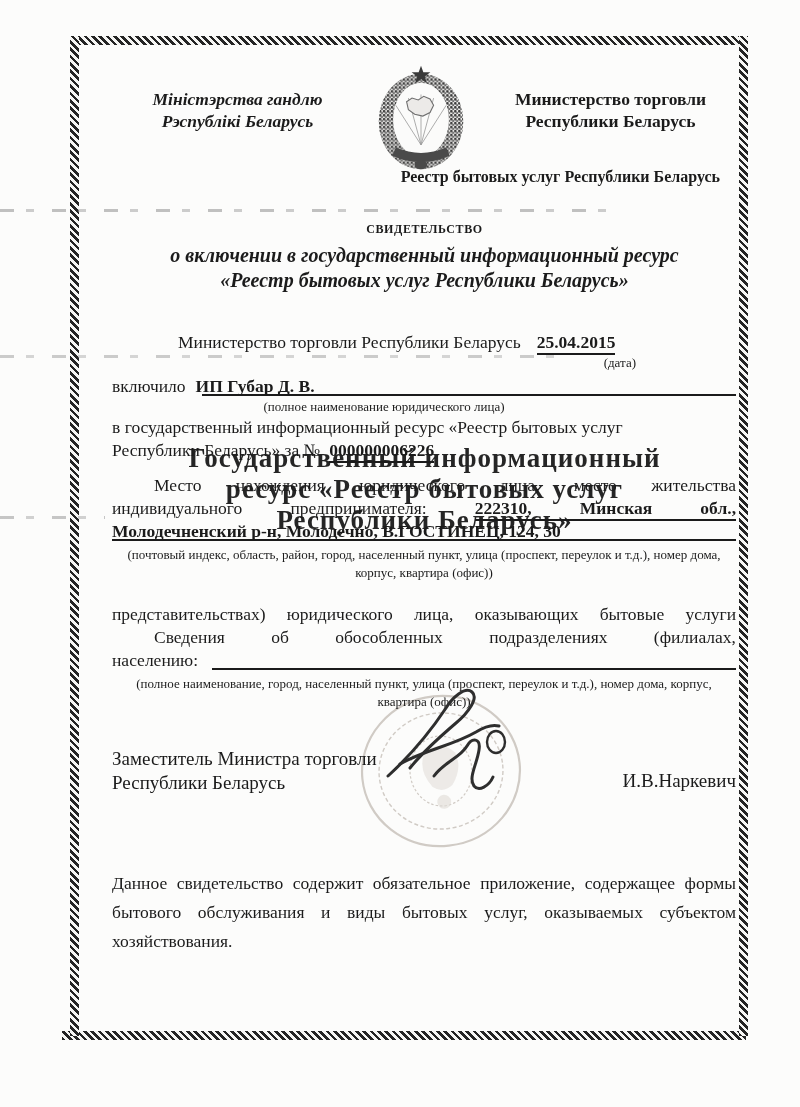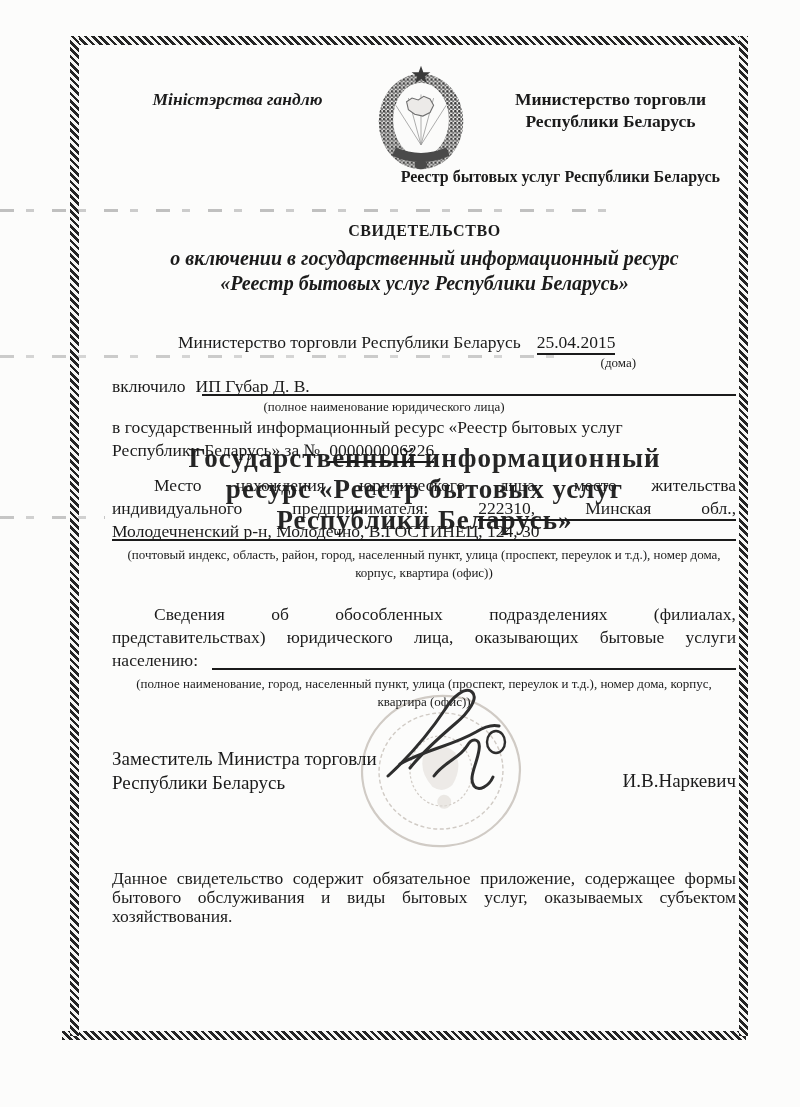--- a/index.html
+++ b/index.html
@@ -30,33 +30,33 @@
     font-weight:bold; font-size:17.5px; line-height:22px; }
   .ministry-by { left:25px; top:8px;font-style:italic; }
   .ministry-ru { left:398px; top:8px; }
   .arms { position:absolute; left:272px; top:-22px; width:108px; height:118px; }
   .registry-line { position:absolute; left:0; top:88px; width:625px;
     text-align:right; font-weight:bold; font-size:16px; }
 
   
   .title-block { position:absolute; left:112px; top:222px; width:625px;
     text-align:center; font-weight:bold; z-index:5; }
-  .title-l1 { font-size:16px; letter-spacing:.6px; margin-bottom:6px; }
+  .title-l1 { font-size:12px; letter-spacing:.6px; margin-bottom:6px; }
   .title-l2, .title-l3 { font-size:20px; line-height:25px;font-style:italic; }
 
   
   .watermark { position:absolute; left:112px; top:443px; width:625px; z-index:1;
     color:#000000; font-weight:bold; text-align:center;
     filter:blur(.5px); opacity:.85; pointer-events:none; }
   .watermark div { font-size:27px; line-height:31px; letter-spacing:1px; }
 
   
   .bodyflow { position:absolute; left:112px; top:330px; width:624px;
     font-size:17.5px; line-height:23px; z-index:5; }
-  .bold { font-weight:normal; }
+  .bold { font-weight:bold; }
   .uline { border-bottom:2px solid #1b1b1b; padding-bottom:1px; }
   .jl { text-align:justify; text-align-last:justify; }
   .rel { position:relative; }
   .fill-rule { position:absolute; right:0; bottom:2px; border-bottom:2px solid #1b1b1b; }
   .small-caption { font-size:13px; line-height:18px; }
 
   .issuer-line { padding-left:66px; margin-top:1px; }
   .issuer-line .date-val { margin-left:16px; }
   .date-caption { text-align:right; padding-right:100px; }
   .entity-line { margin-top:3px; }
@@ -69,21 +69,21 @@
   .br-l1 { text-indent:42px; }
 
   
   .sign-row { display:flex; justify-content:space-between; margin-top:36px; }
   .sign-post { font-size:19px; line-height:24px; }
   .sign-name { font-size:19px; margin-top:22px; }
   .seal { position:absolute; left:355px; top:690px; z-index:4; opacity:.8; }
   .autograph { position:absolute; left:372px; top:678px; z-index:5; }
 
   
-  .footer-note { margin-top:74px; text-align:justify; line-height:19px; word-spacing:2px; }
+  .footer-note { margin-top:74px; text-align:justify; line-height:29px; word-spacing:2px; }
 </style>
 </head>
 <body>
 
 <div class="page">
 
   <div class="frame-strip frame-top"></div>
   <div class="frame-strip frame-bottom"></div>
   <div class="frame-strip frame-left"></div>
   <div class="frame-strip frame-right"></div>
@@ -94,20 +94,21 @@
 
   <div class="watermark">
     <div>Государственный информационный</div>
     <div>ресурс «Реестр бытовых услуг</div>
     <div>Республики Беларусь»</div>
   </div>
 
   <div class="header">
     <div class="ministry ministry-by">
       <div>Міністэрства гандлю</div>
+      <div>Рэспублікі Беларусь</div>
     </div>
 
     <svg class="arms" viewBox="0 0 120 130">
       <defs>
         <pattern id="wreathDots" width="4.4" height="4.4" patternUnits="userSpaceOnUse">
           <rect width="4.4" height="4.4" fill="#efeeec"></rect>
           <circle cx="1.4" cy="1.4" r="1.5" fill="#3c3c3c"></circle>
           <circle cx="3.4" cy="3.4" r="1.1" fill="#565656"></circle>
         </pattern>
       </defs>
@@ -136,21 +137,21 @@
 
   <div class="title-block">
     <div class="title-l1">СВИДЕТЕЛЬСТВО</div>
     <div class="title-l2">о включении в государственный информационный ресурс</div>
     <div class="title-l3">«Реестр бытовых услуг Республики Беларусь»</div>
   </div>
 
   <div class="bodyflow">
 
     <div class="issuer-line"><span>Министерство торговли Республики Беларусь</span><span class="bold uline date-val">25.04.2015</span></div>
-    <div class="date-caption small-caption">(дома)</div>
+    <div class="date-caption small-caption">(дата)</div>
 
     <div class="entity-line rel">
       <span>включило</span><span class="bold name">ИП Губар Д. В.</span>
       <span class="fill-rule" style="left:90px;"></span>
     </div>
     <div class="entity-caption small-caption">(полное наименование юридического лица)</div>
 
     <div>в государственный информационный ресурс «Реестр бытовых услуг</div>
     <div><span>Республики Беларусь» за №</span>&nbsp; <span class="bold uline">000000006226</span></div>
 
@@ -158,22 +159,22 @@
       <div class="jl loc-l1">Место нахождения юридического лица, место жительства</div>
       <div class="jl"><span>индивидуального предпринимателя:</span> <span class="bold uline">222310, Минская обл.,</span></div>
       <div class="rel">
         <span class="bold">Молодечненский р-н, Молодечно, В.ГОСТИНЕЦ, 124, 30</span>
         <span class="fill-rule" style="left:0;"></span>
       </div>
       <div class="caption-center small-caption">(почтовый индекс, область, район, город, населенный пункт, улица (проспект, переулок и т.д.), номер дома, корпус, квартира (офис))</div>
     </div>
 
     <div class="branches-para">
+      <div class="jl">представительствах) юридического лица, оказывающих бытовые услуги</div>
       <div class="jl br-l1">Сведения об обособленных подразделениях (филиалах,</div>
-      <div class="jl">представительствах) юридического лица, оказывающих бытовые услуги</div>
       <div class="rel">
         <span>населению:</span>
         <span class="fill-rule" style="left:100px;"></span>
       </div>
       <div class="caption-center small-caption">(полное наименование, город, населенный пункт, улица (проспект, переулок и т.д.), номер дома, корпус, квартира (офис))</div>
     </div>
 
     <div class="sign-row">
       <div class="sign-post">
         <div>Заместитель Министра торговли</div>

